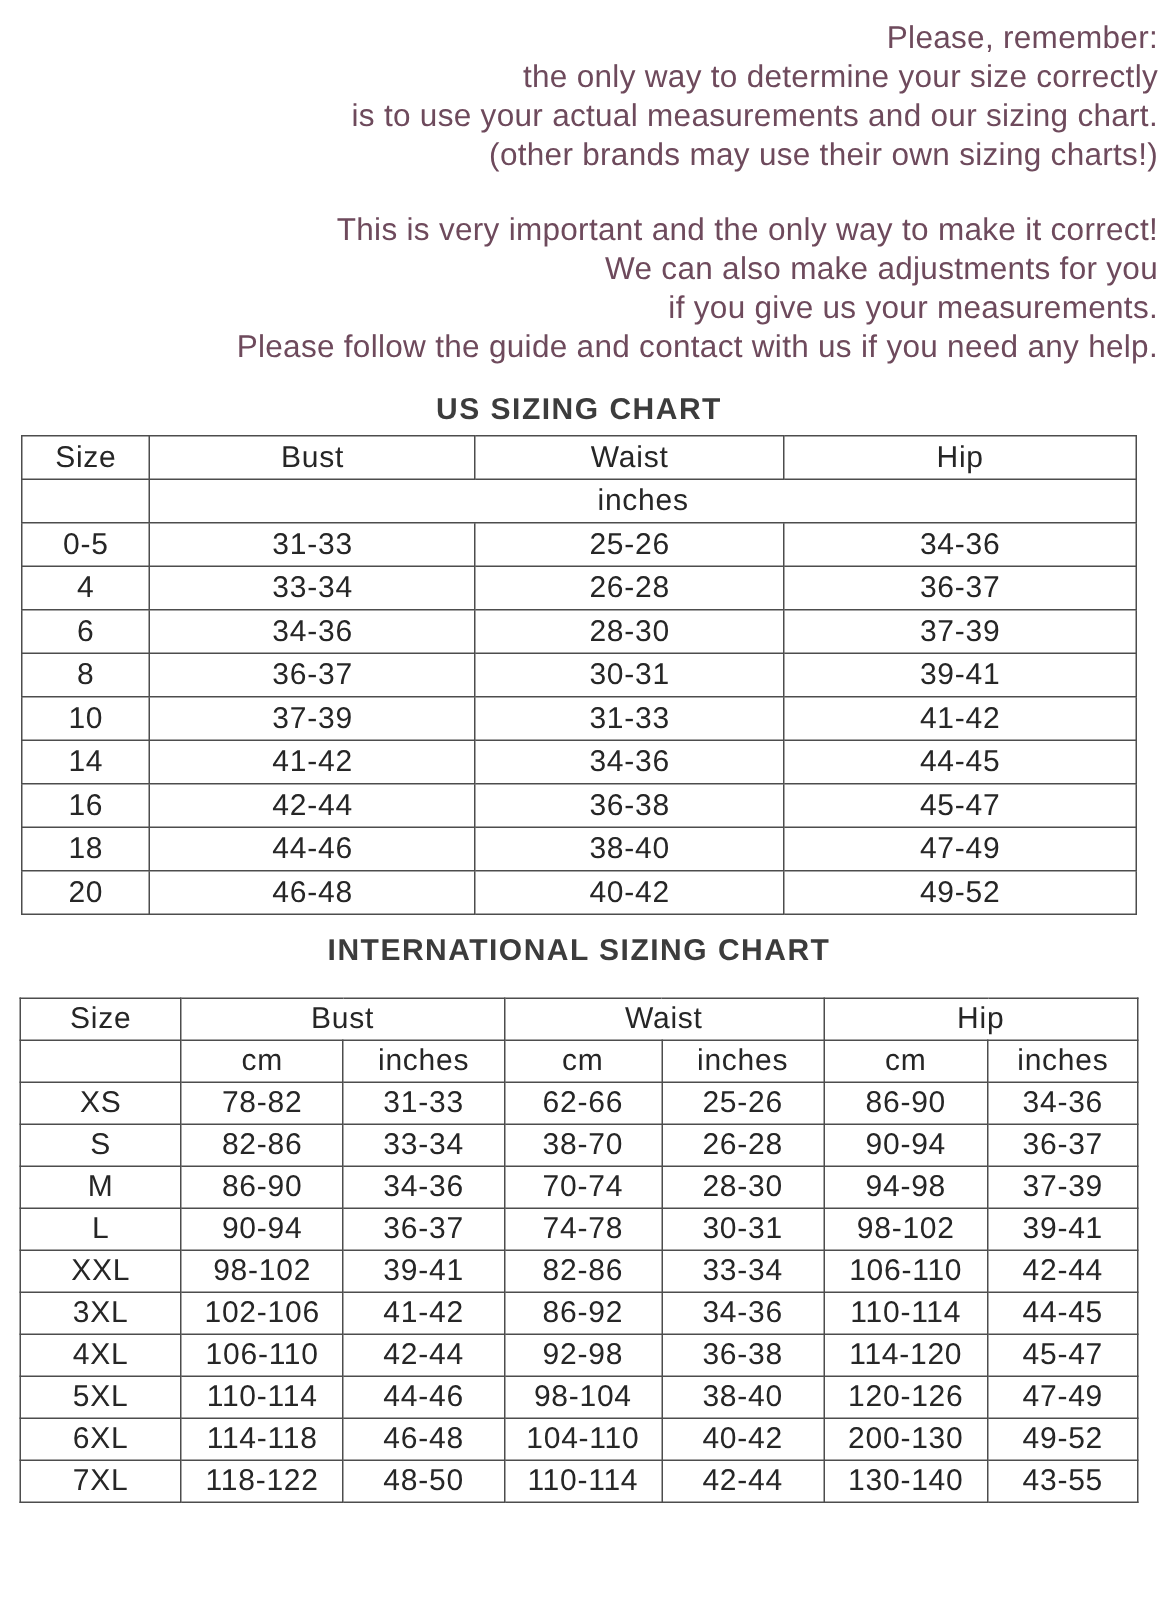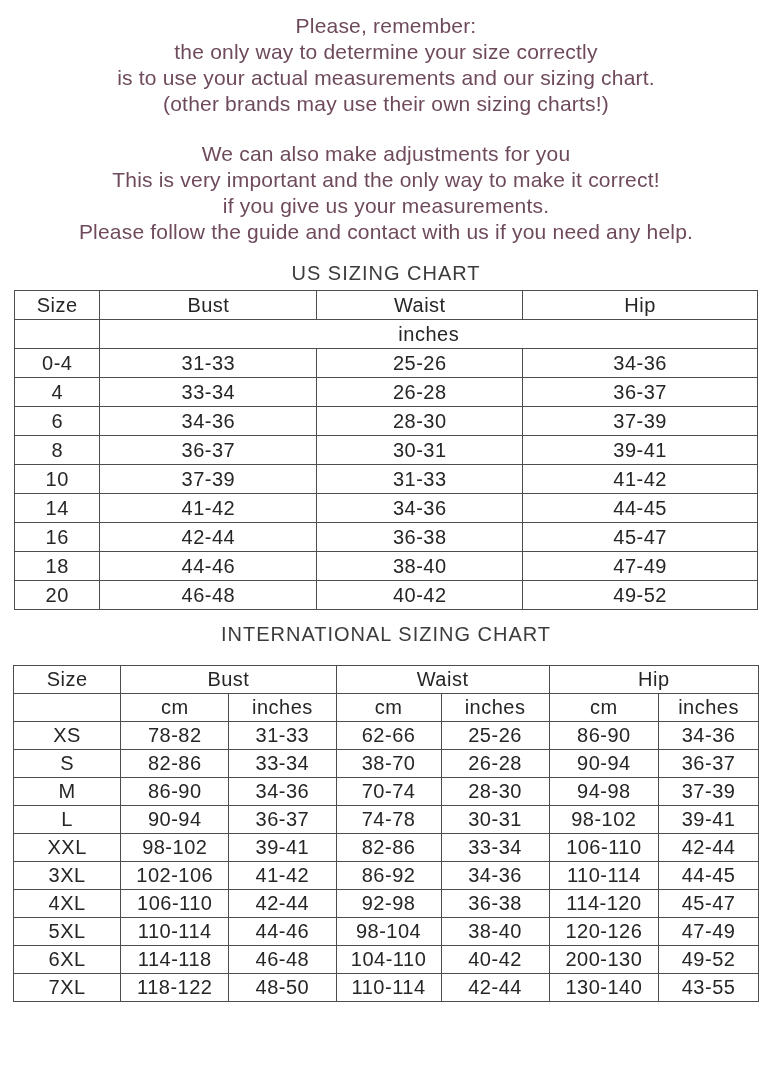--- a/index.html
+++ b/index.html
@@ -16,32 +16,32 @@
     font-family: "Liberation Sans", sans-serif;
     overflow: hidden;
   }
   .page {
     width: 772px;
     height: 1080px;
     padding-top: 13px;
     overflow: hidden;
   }
   .intro {
-    text-align: center;
+    text-align: right;
     color: var(--accent);
     font-size: 21px;
     line-height: 26px;
     letter-spacing: 0.2px;
   }
   .intro-gap { height: 24px; }
   .chart-title {
     text-align: center;
     color: var(--title);
     font-size: 20px;
-    font-weight: normal;
+    font-weight: bold;
     letter-spacing: 1px;
   }
   .us-title  { margin-top: 17px; margin-bottom: 5px; }
   .intl-title{ margin-top: 13px; margin-bottom: 19px; }
   table {
     border-collapse: collapse;
     table-layout: fixed;
     margin: 0 auto;
     color: var(--ink);
   }
@@ -63,22 +63,22 @@
 <body>
 
 <div class="page">
 
   <div class="intro">
     <div class="intro-line">Please, remember:</div>
     <div class="intro-line">the only way to determine your size correctly</div>
     <div class="intro-line">is to use your actual measurements and our sizing chart.</div>
     <div class="intro-line">(other brands may use their own sizing charts!)</div>
     <div class="intro-gap"></div>
+    <div class="intro-line">This is very important and the only way to make it correct!</div>
     <div class="intro-line">We can also make adjustments for you</div>
-    <div class="intro-line">This is very important and the only way to make it correct!</div>
     <div class="intro-line">if you give us your measurements.</div>
     <div class="intro-line">Please follow the guide and contact with us if you need any help.</div>
   </div>
 
   <h2 class="chart-title us-title">US SIZING CHART</h2>
 
   <table class="us-table">
     <colgroup>
       <col style="width:11.5%">
       <col style="width:29.2%">
@@ -92,21 +92,21 @@
         <th>Waist</th>
         <th>Hip</th>
       </tr>
       <tr>
         <td></td>
         <td colspan="3">inches</td>
       </tr>
     </thead>
     <tbody>
         <tr>
-          <td>0-4</td>
+          <td>0-5</td>
           <td>31-33</td>
           <td>25-26</td>
           <td>34-36</td>
         </tr>
         <tr>
           <td>4</td>
           <td>33-34</td>
           <td>26-28</td>
           <td>36-37</td>
         </tr>

